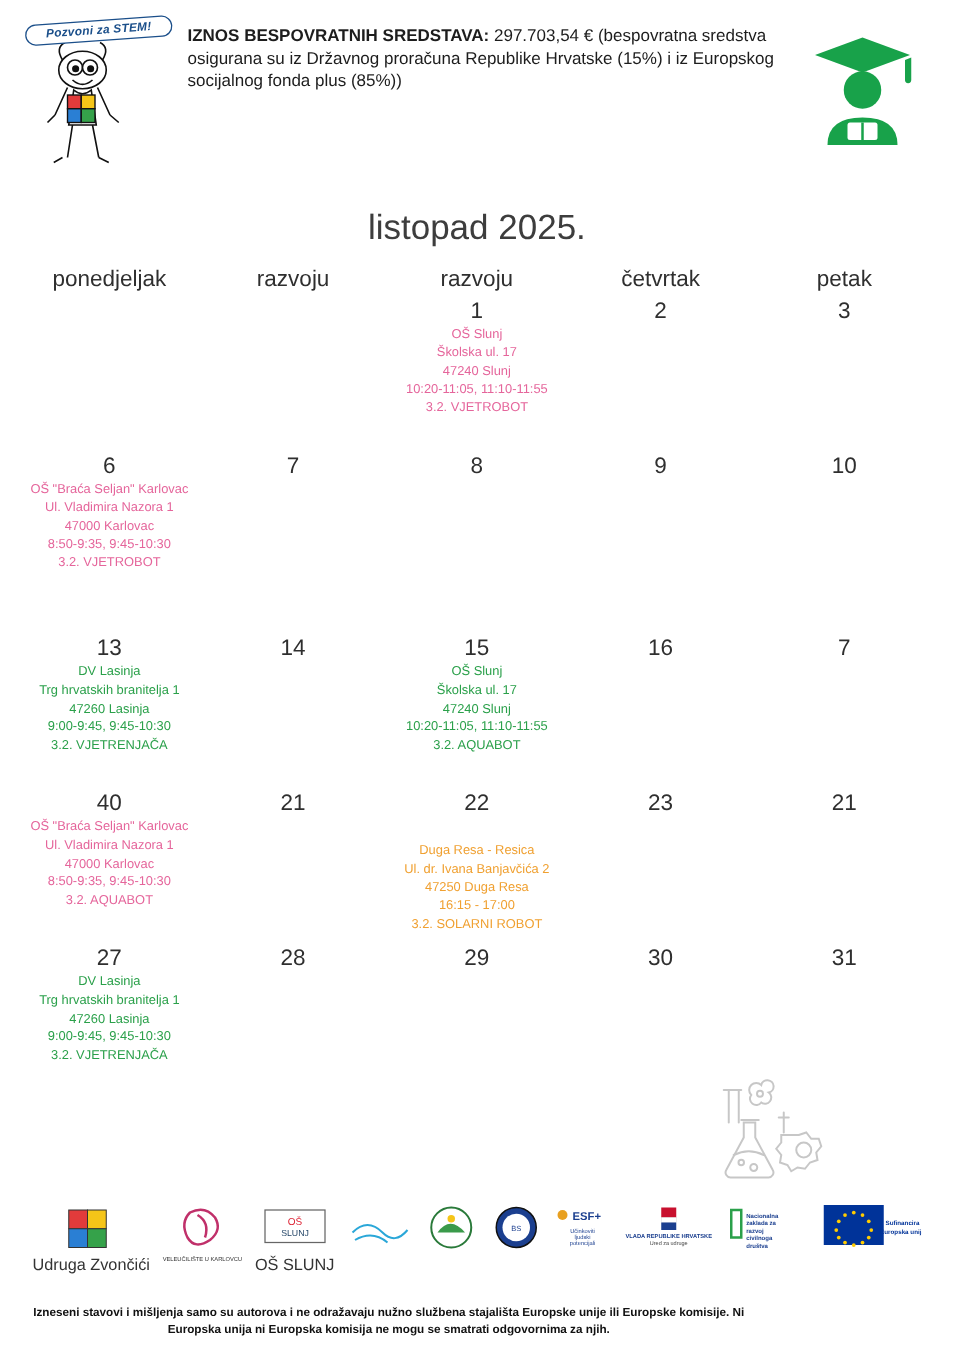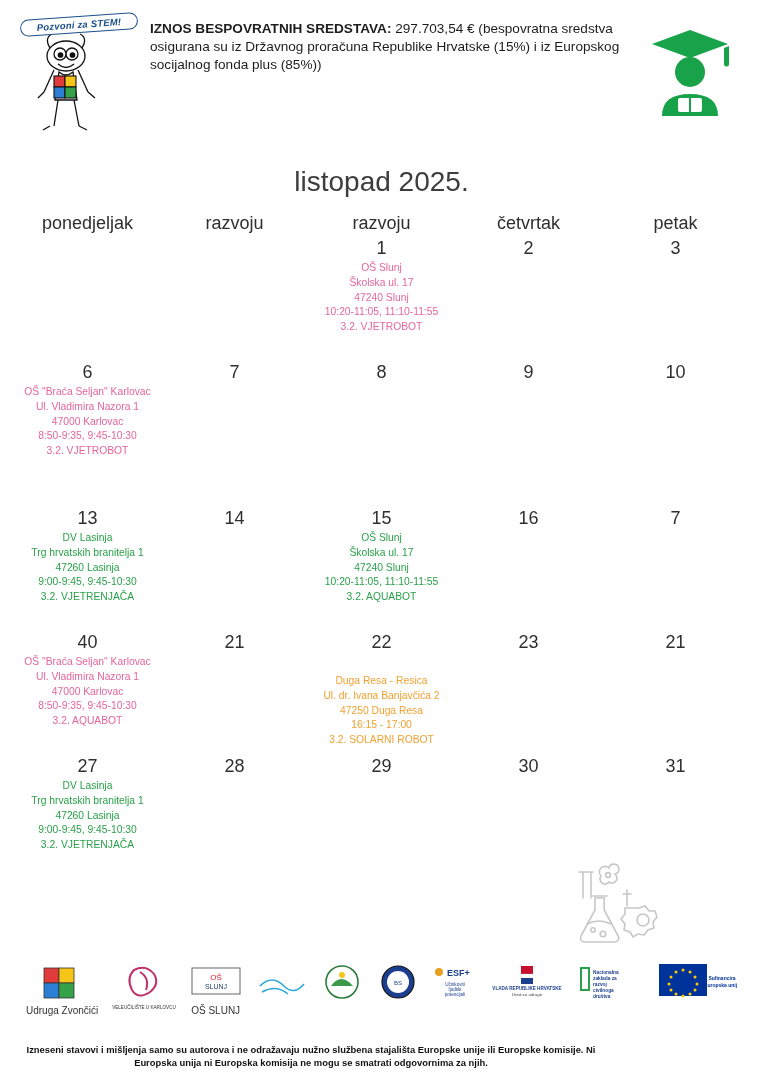--- a/index.html
+++ b/index.html
@@ -152,21 +152,21 @@
   .flogo {
     display: flex;
     flex-direction: column;
     align-items: center;
     justify-content: flex-start;
     font-size: 7px;
     color: #333;
     text-align: center;
     line-height: 1.15;
   }
-  .flogo .cap { margin-top: 3px; font-size: 10px; }
+  .flogo .cap { margin-top: 3px; font-size: 13px; }
 
   
   .disclaimer {
     position: absolute;
     left: 0;
     bottom: 10px;
     width: 622px;
     text-align: center;
     font-size: 9.4px;
     font-weight: bold;

